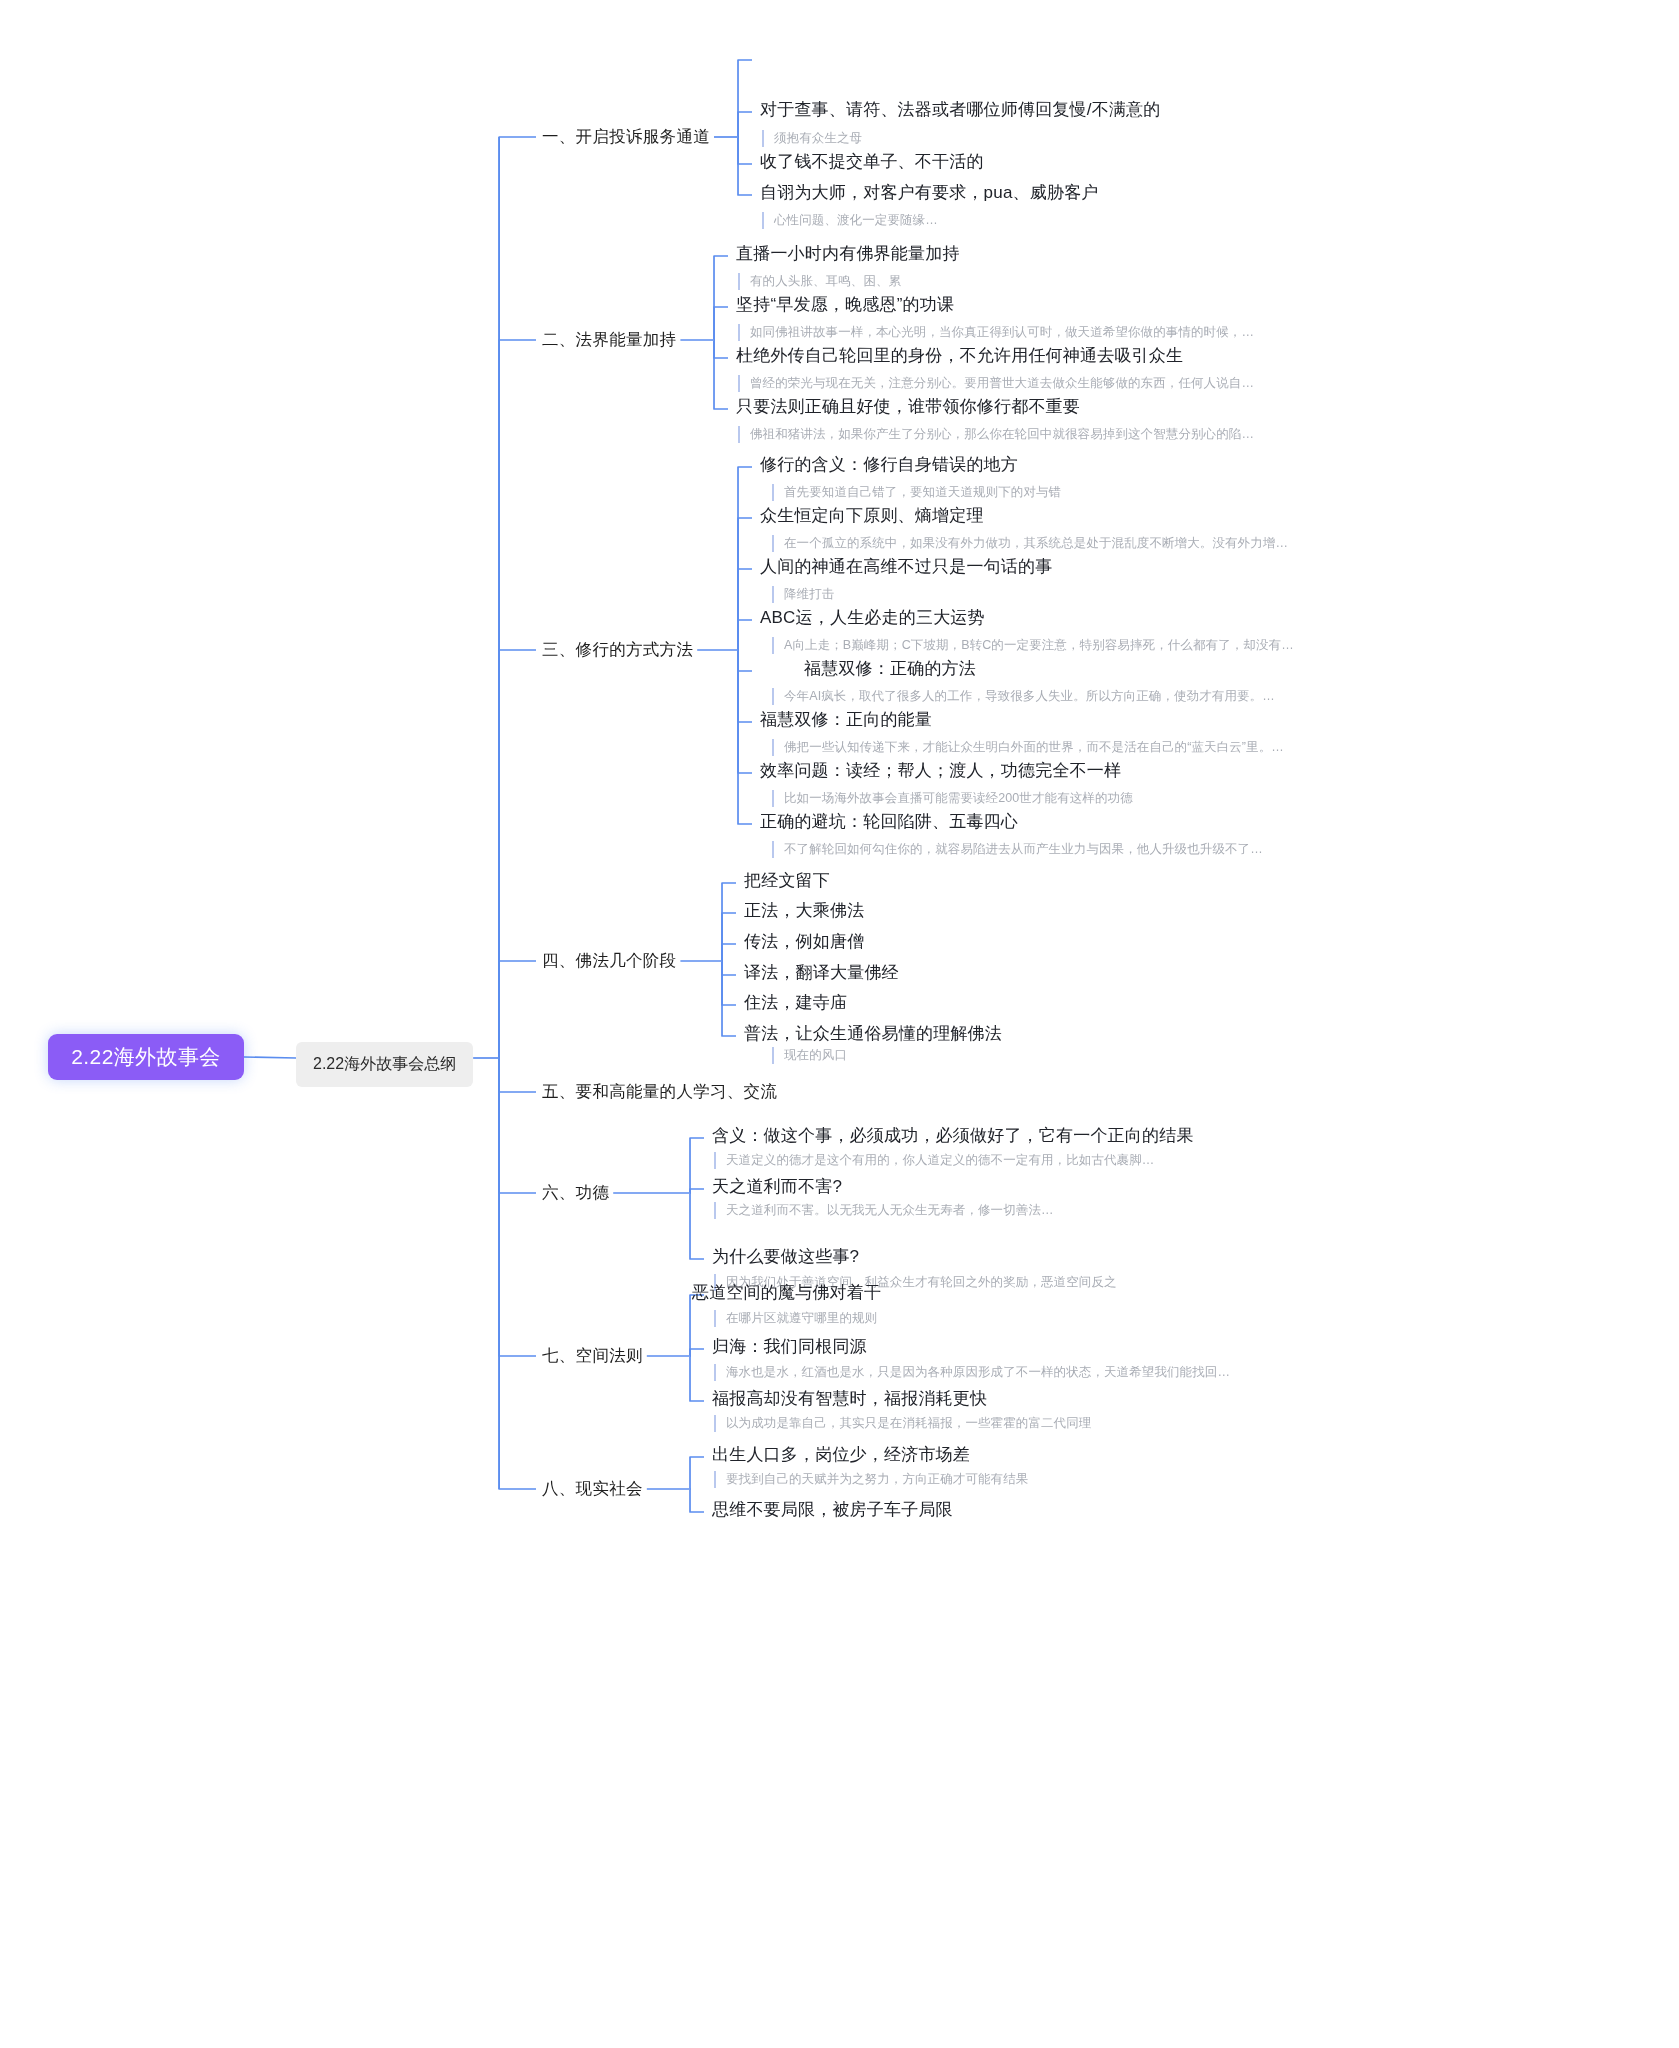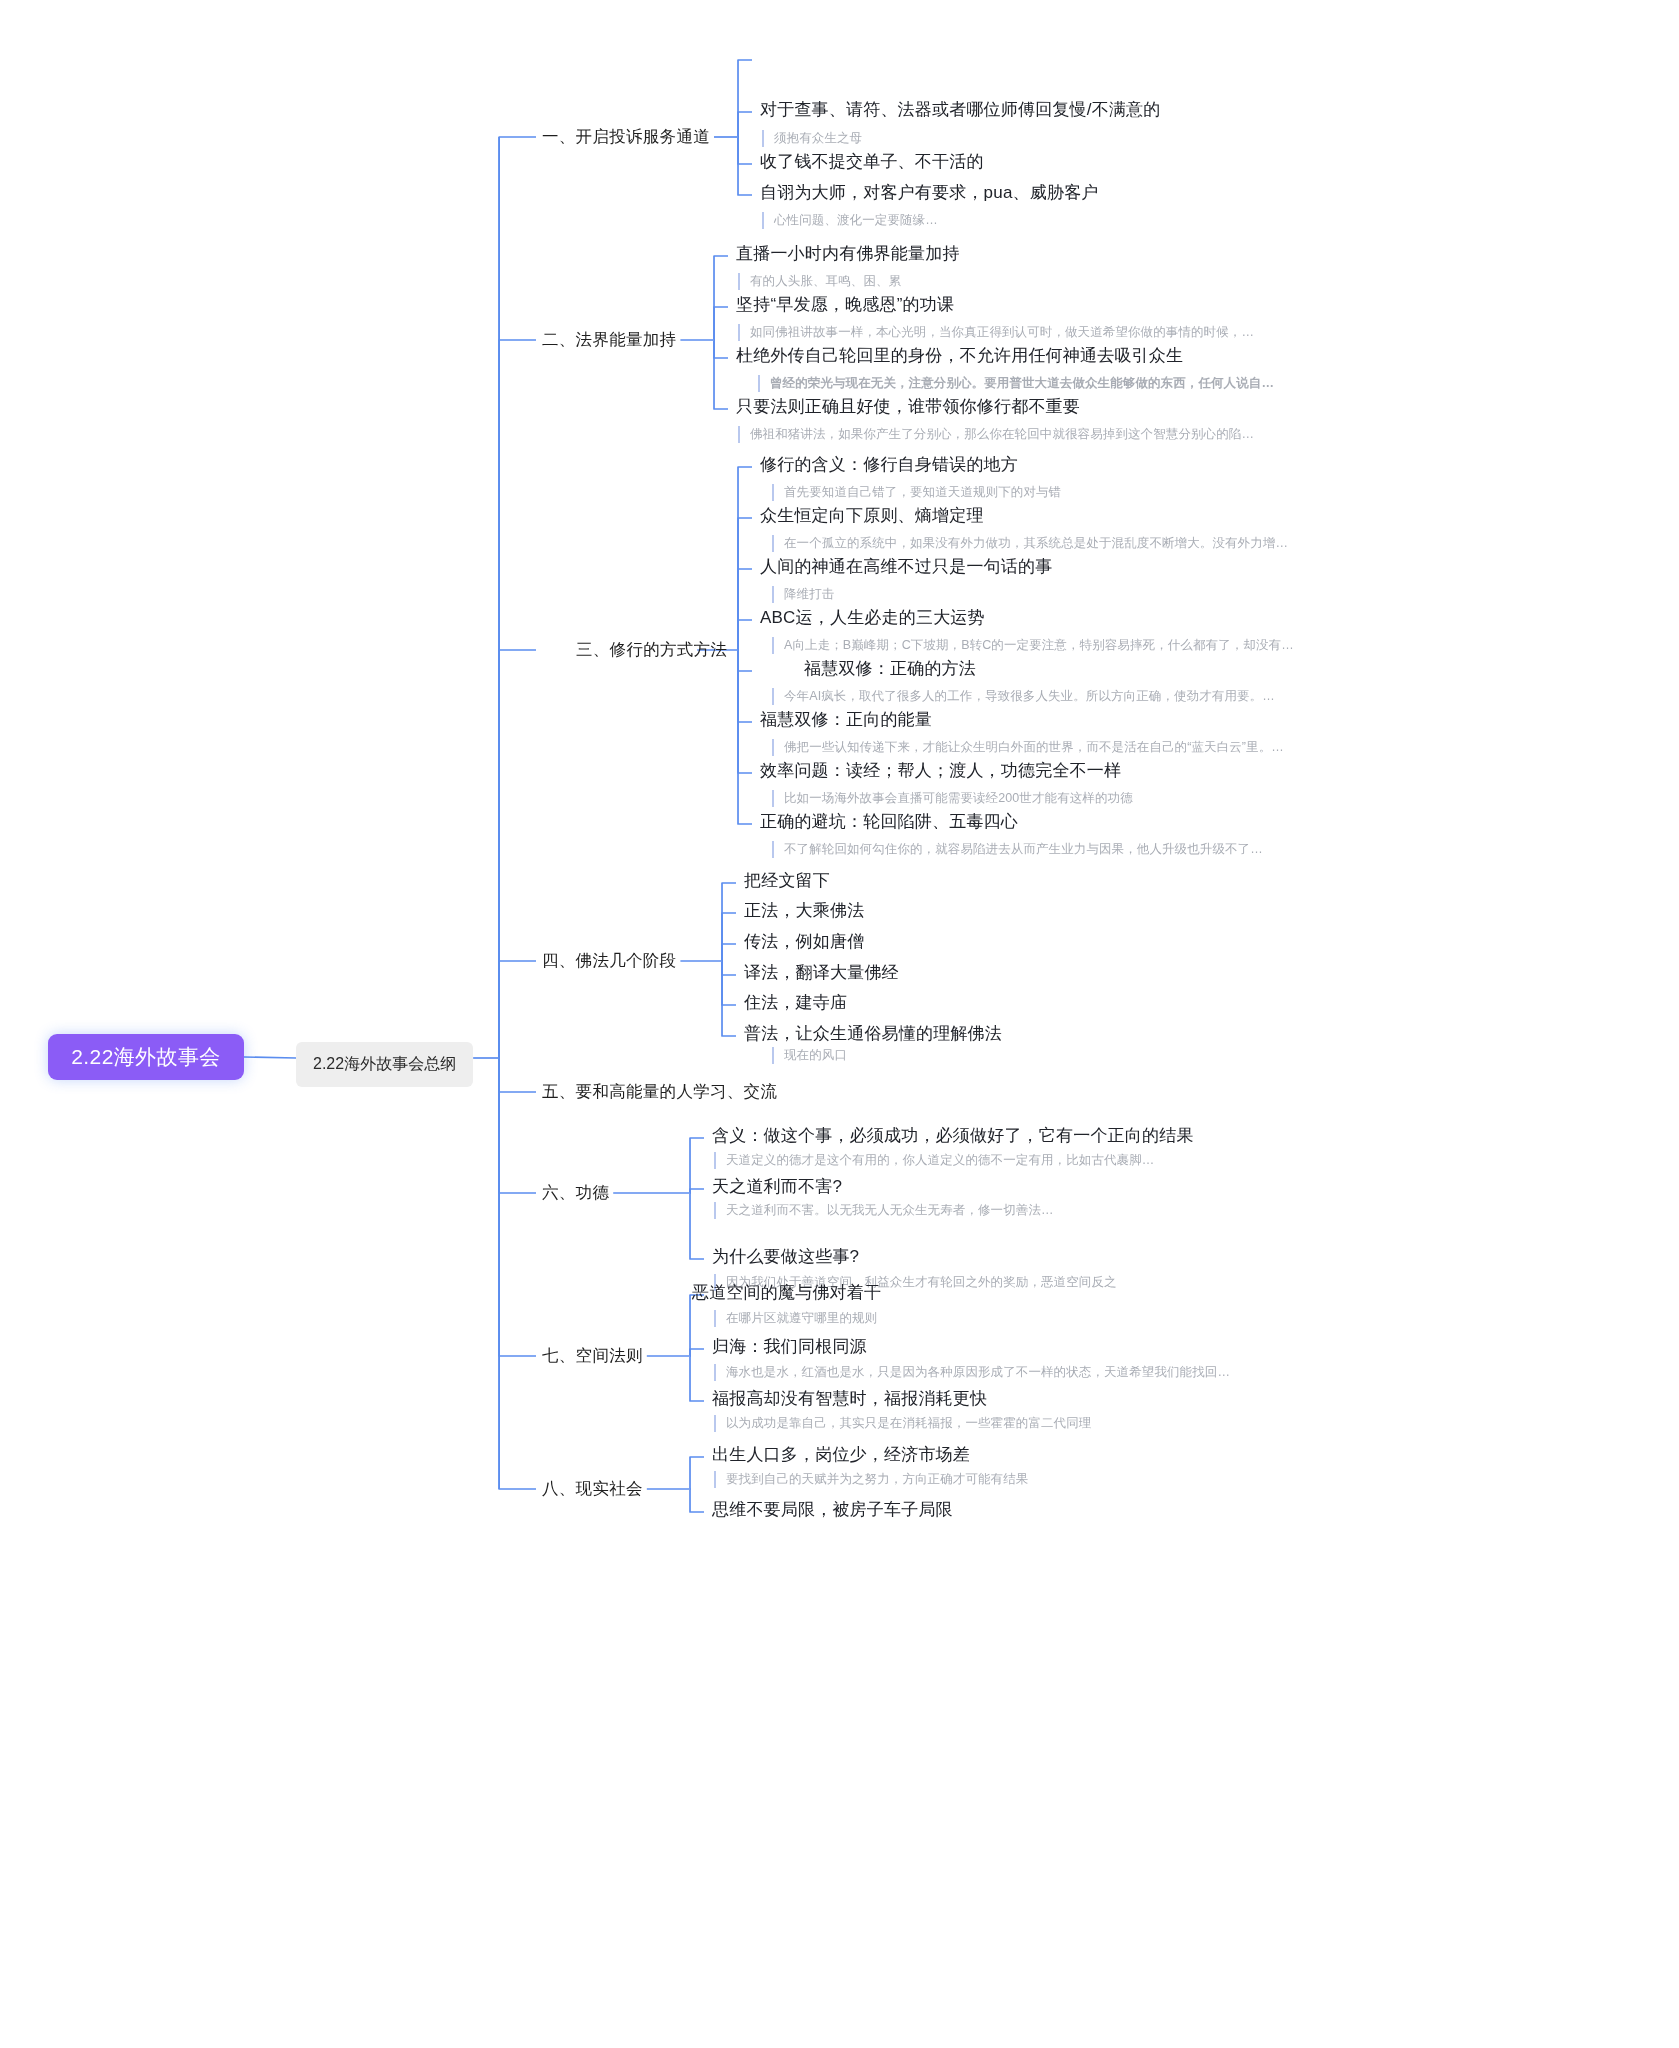--- a/index.html
+++ b/index.html
@@ -147,39 +147,39 @@
 
   <div class="root-node">
     <span>2.22海外故事会</span>
   </div>
   <div class="trunk-node">
     <span>2.22海外故事会总纲</span>
   </div>
 
   <div class="branch-label" style="left:542px; top:126px;">一、开启投诉服务通道</div>
   <div class="branch-label" style="left:542px; top:329px;">二、法界能量加持</div>
-  <div class="branch-label" style="left:542px; top:639px;margin-left:34px;">三、修行的方式方法</div>
+  <div class="branch-label" style="left:542px; top:639px;">三、修行的方式方法</div>
   <div class="branch-label" style="left:542px; top:950px;">四、佛法几个阶段</div>
   <div class="branch-label" style="left:542px; top:1081px;">五、要和高能量的人学习、交流</div>
   <div class="branch-label" style="left:542px; top:1182px;">六、功德</div>
   <div class="branch-label" style="left:542px; top:1345px;">七、空间法则</div>
   <div class="branch-label" style="left:542px; top:1478px;">八、现实社会</div>
 
   <div class="leaf" style="left:760px; top:98px;">对于查事、请符、法器或者哪位师傅回复慢/不满意的</div>
   <div class="note" style="left:762px; top:130px;">须抱有众生之母</div>
   <div class="leaf" style="left:760px; top:150px;">收了钱不提交单子、不干活的</div>
   <div class="leaf" style="left:760px; top:181px;">自诩为大师，对客户有要求，pua、威胁客户</div>
   <div class="note" style="left:762px; top:212px;">心性问题、渡化一定要随缘…</div>
 
   <div class="leaf" style="left:736px; top:242px;">直播一小时内有佛界能量加持</div>
   <div class="note" style="left:738px; top:273px;">有的人头胀、耳鸣、困、累</div>
   <div class="leaf" style="left:736px; top:293px;">坚持“早发愿，晚感恩”的功课</div>
   <div class="note" style="left:738px; top:324px;">如同佛祖讲故事一样，本心光明，当你真正得到认可时，做天道希望你做的事情的时候，…</div>
   <div class="leaf" style="left:736px; top:344px;">杜绝外传自己轮回里的身份，不允许用任何神通去吸引众生</div>
-  <div class="note" style="left:758px; top:375px;font-weight:bold;">曾经的荣光与现在无关，注意分别心。要用普世大道去做众生能够做的东西，任何人说自…</div>
+  <div class="note" style="left:738px; top:375px;">曾经的荣光与现在无关，注意分别心。要用普世大道去做众生能够做的东西，任何人说自…</div>
   <div class="leaf" style="left:736px; top:395px;">只要法则正确且好使，谁带领你修行都不重要</div>
   <div class="note" style="left:738px; top:426px;">佛祖和猪讲法，如果你产生了分别心，那么你在轮回中就很容易掉到这个智慧分别心的陷…</div>
 
   <div class="leaf" style="left:760px; top:453px;">修行的含义：修行自身错误的地方</div>
   <div class="note" style="left:772px; top:484px;">首先要知道自己错了，要知道天道规则下的对与错</div>
   <div class="leaf" style="left:760px; top:504px;">众生恒定向下原则、熵增定理</div>
   <div class="note" style="left:772px; top:535px;">在一个孤立的系统中，如果没有外力做功，其系统总是处于混乱度不断增大。没有外力增…</div>
   <div class="leaf" style="left:760px; top:555px;">人间的神通在高维不过只是一句话的事</div>
   <div class="note" style="left:772px; top:586px;">降维打击</div>
   <div class="leaf" style="left:760px; top:606px;">ABC运，人生必走的三大运势</div>

